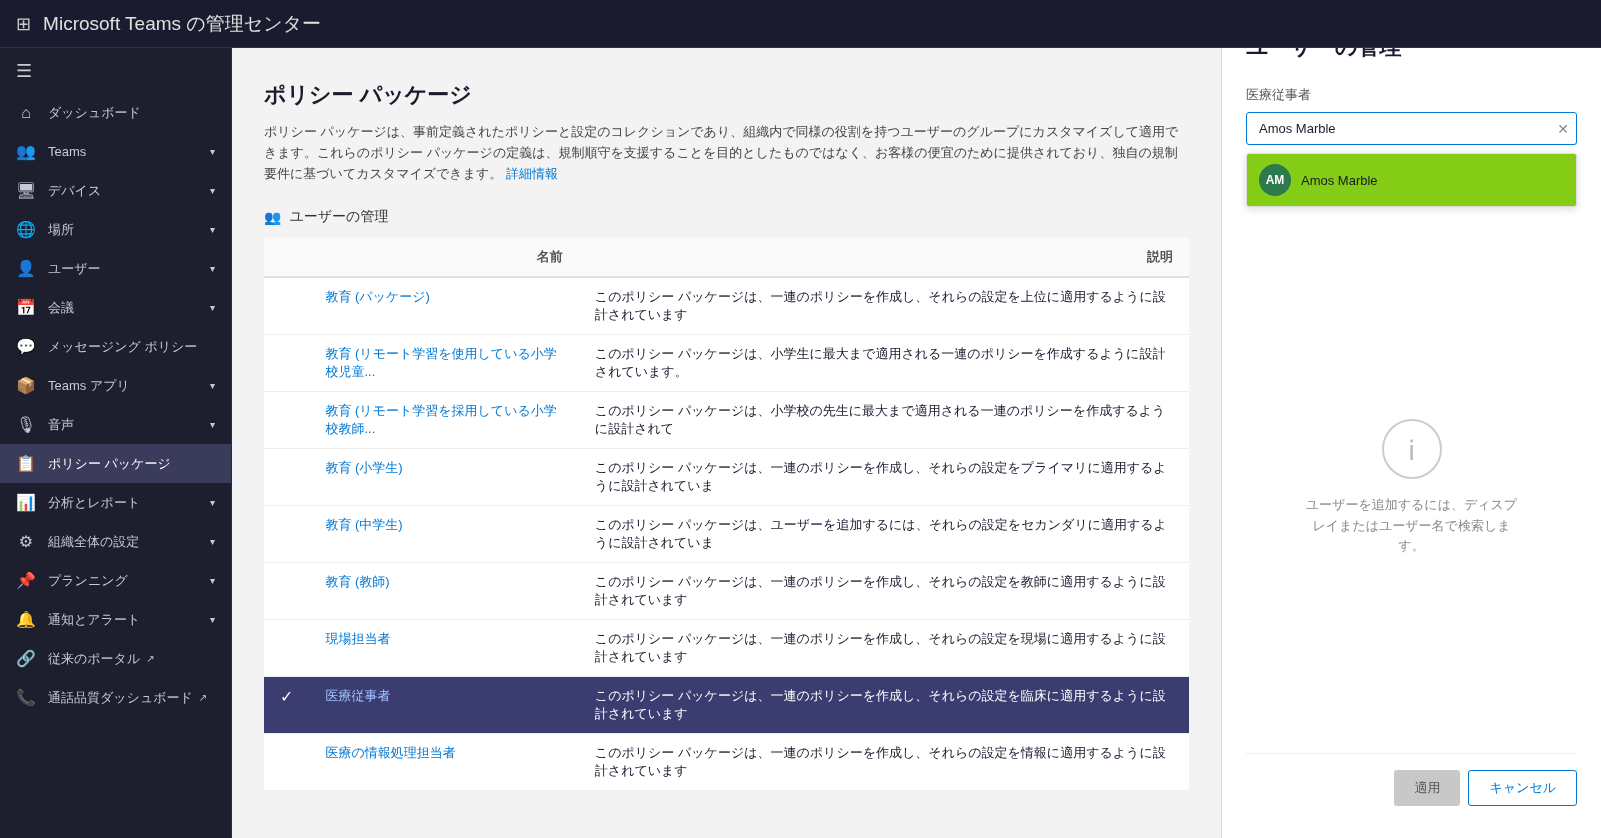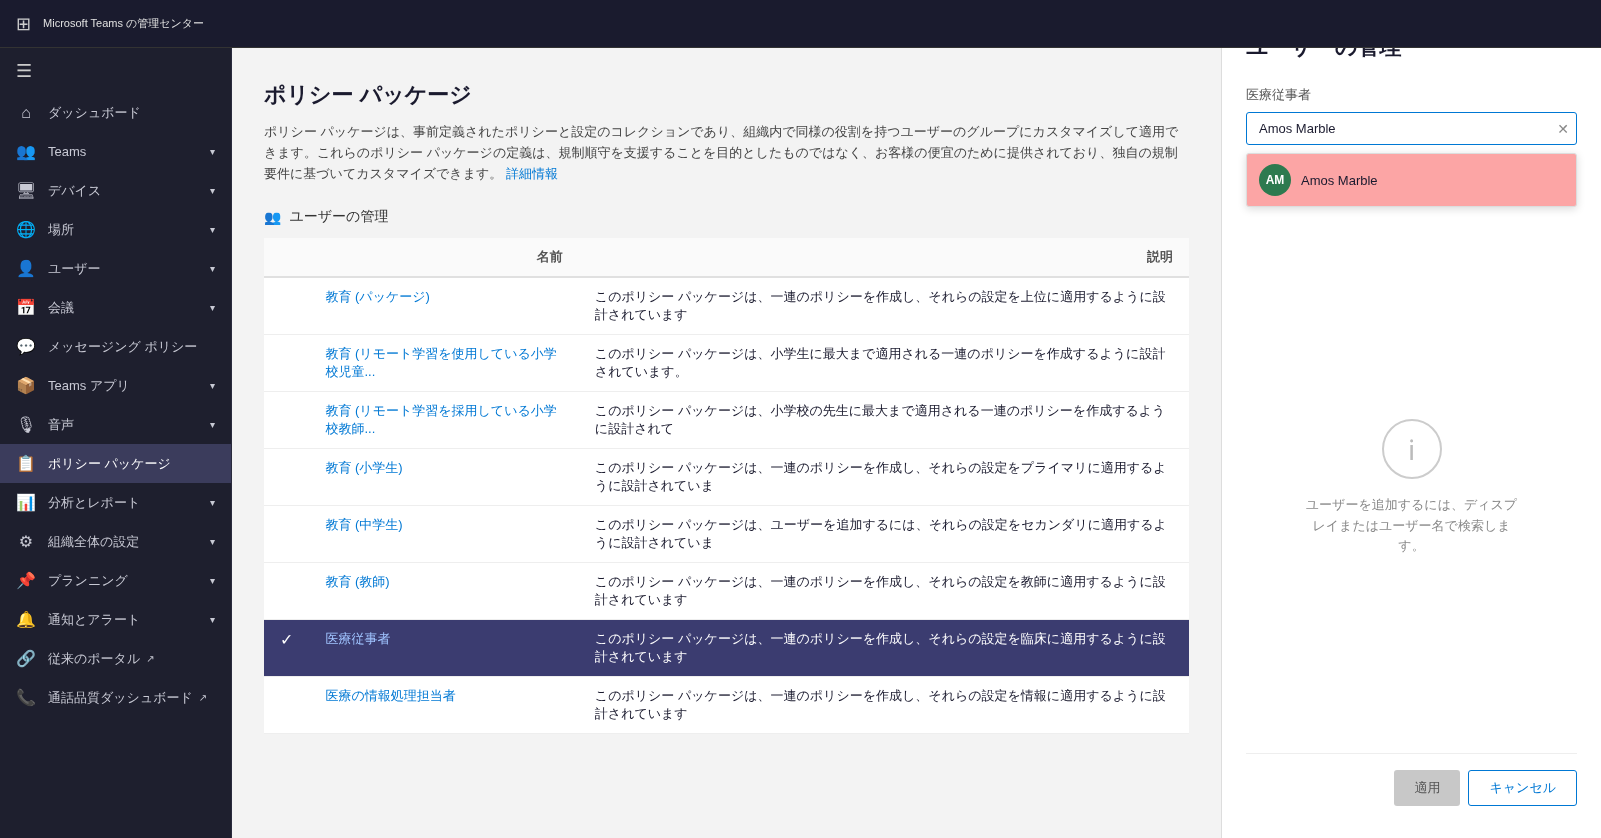--- a/index.html
+++ b/index.html
@@ -5,21 +5,21 @@
     * { box-sizing: border-box; margin: 0; padding: 0; }
     body { font-family: 'Segoe UI', sans-serif; background: #1e1f2e; color: #fff; display: flex; height: 838px; width: 1601px; overflow: hidden; font-size: 13px; }
 
     
     .topbar {
       position: fixed; top: 0; left: 0; right: 0; height: 48px;
       background: #1a1b2e; display: flex; align-items: center; padding: 0 16px; z-index: 100;
       border-bottom: 1px solid #333;
     }
     .topbar-grid-icon { margin-right: 12px; color: #ccc; font-size: 18px; cursor: pointer; }
-    .topbar-title { color: #e0e0e0; font-size: 11px; font-weight: 400; }
+    .topbar-title { color: #e0e0e0; font-size: 19px; font-weight: 400; }
 
     
     .sidebar {
       width: 232px; background: #1e1f2e; position: fixed; top: 48px; bottom: 0; left: 0;
       overflow-y: auto; border-right: 1px solid #2a2b3d;
     }
     .sidebar-hamburger { padding: 12px 16px; cursor: pointer; color: #ccc; font-size: 18px; }
     .sidebar-item {
       display: flex; align-items: center; padding: 10px 16px; cursor: pointer;
       color: #c8c9d4; font-size: 13px; position: relative;
@@ -76,21 +76,21 @@
     .search-box input {
       width: 100%; padding: 8px 32px 8px 12px; border: 1px solid #0078d4;
       border-radius: 3px; font-size: 13px; outline: none; color: #1a1a2e;
     }
     .search-box .clear-btn {
       position: absolute; right: 8px; top: 50%; transform: translateY(-50%);
       cursor: pointer; color: #888; font-size: 14px; background: none; border: none;
     }
 
     .search-dropdown {
-      background: #fca5a5; border: 1px solid #ddd; border-radius: 3px;
+      background: #84cc16; border: 1px solid #ddd; border-radius: 3px;
       box-shadow: 0 2px 8px rgba(0,0,0,0.15); margin-bottom: 16px;
     }
     .search-result-item {
       display: flex; align-items: center; padding: 10px 12px; cursor: pointer;
     }
     .avatar {
       width: 32px; height: 32px; border-radius: 50%; background: #2d7a4f;
       color: #fff; display: flex; align-items: center; justify-content: center;
       font-size: 12px; font-weight: 600; margin-right: 10px; flex-shrink: 0;
     }
@@ -297,20 +297,29 @@
   </tr>
           <tr>
     <td class="check-col">
       
     </td>
     <td>
       <a href="#">教育 (教師)</a>
     </td>
     <td>このポリシー パッケージは、一連のポリシーを作成し、それらの設定を教師に適用するように設計されています</td>
   </tr>
+          <tr>
+    <td class="check-col">
+      
+    </td>
+    <td>
+      <a href="#">現場担当者</a>
+    </td>
+    <td>このポリシー パッケージは、一連のポリシーを作成し、それらの設定を現場に適用するように設計されています</td>
+  </tr>
           <tr class="selected">
     <td class="check-col">
       <span class="check-mark white">✓</span>
     </td>
     <td>
       <a href="#">医療従事者</a>
     </td>
     <td>このポリシー パッケージは、一連のポリシーを作成し、それらの設定を臨床に適用するように設計されています</td>
   </tr>
           <tr>

